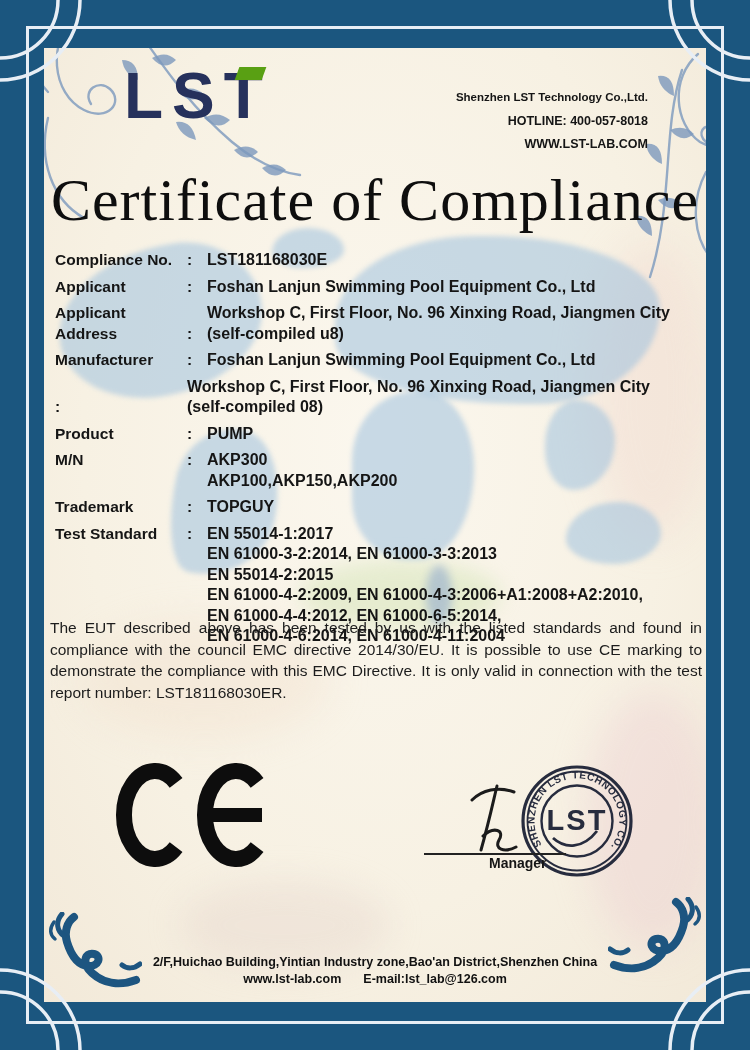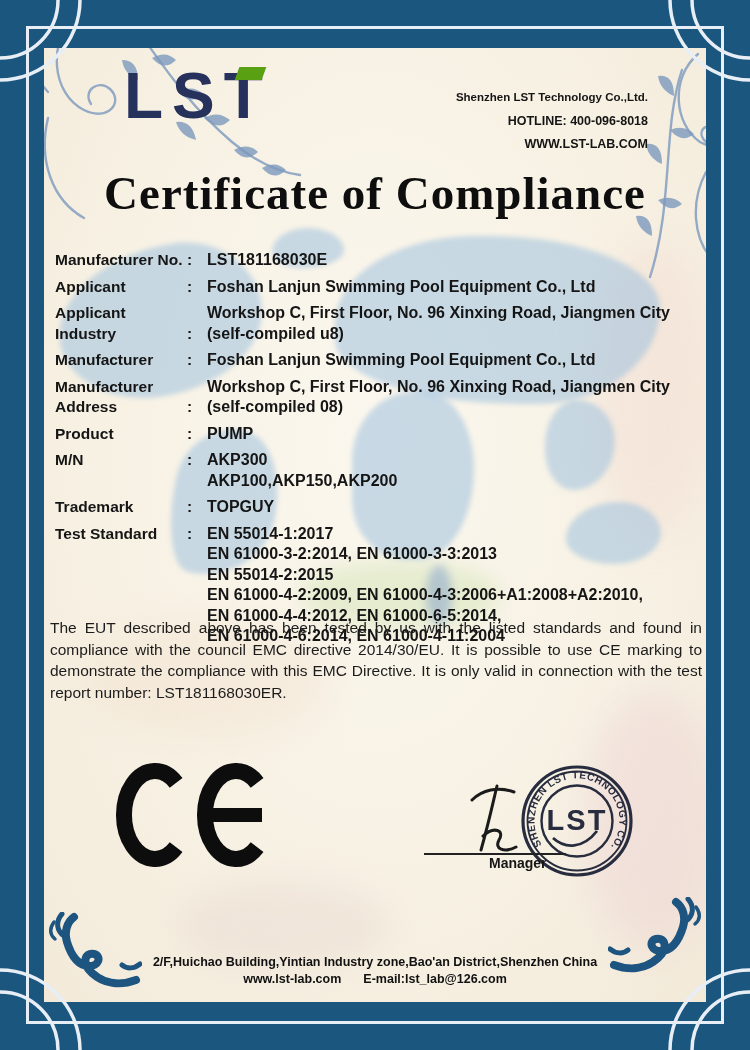--- a/index.html
+++ b/index.html
@@ -54,21 +54,21 @@
     font-size:64px; letter-spacing:9px; color:#26315c; line-height:64px; }
   .logo-accent { position:absolute; left:237px; top:67px; width:27px; height:13px;
     background:#59a013; transform:skewX(-20deg); }
 
   .company-info { position:absolute; top:86px; right:102px; text-align:right;
     font-weight:bold; line-height:23.5px; }
   .company-info .l1 { font-size:11.5px; }
   .company-info .l2, .company-info .l3 { font-size:12.5px; }
 
   .cert-title { position:absolute; top:166px; left:0; width:750px; text-align:center;
-    font-family:"Liberation Serif", serif; font-weight:bold; font-size:47px;
+    font-family:"Liberation Serif", serif; font-weight:normal; font-size:60px;
     letter-spacing:1px; color:#0e0e0e; }
 
   .fields { position:absolute; left:55px; top:250px; right:50px; }
   .frow { display:grid; grid-template-columns:132px 20px 1fr; align-items:start;
     font-weight:bold; font-size:15.5px; line-height:20.5px; margin-bottom:6px; }
   .frow .val { font-size:16px; white-space:nowrap; }
   .frow .colon { text-align:left; }
   .frow .colon.bottom { align-self:end; }
 
   .statement { position:absolute; left:50px; top:617px; right:48px;
@@ -176,58 +176,57 @@
     </g>
   </svg>
 
   <div class="content">
 
     <div class="logo">LST</div>
     <div class="logo-accent"></div>
 
     <div class="company-info">
       <div class="l1">Shenzhen LST Technology Co.,Ltd.</div>
-      <div class="l2">HOTLINE: 400-096-8018</div>
+      <div class="l2">HOTLINE: 400-057-8018</div>
       <div class="l3">WWW.LST-LAB.COM</div>
     </div>
 
     <div class="cert-title">Certificate of Compliance</div>
 
     <div class="fields">
       <div class="frow">
-        <div class="lbl">Manufacturer No.</div>
+        <div class="lbl">Compliance No.</div>
         <div class="colon">:</div>
         <div class="val">
             <div>LST181168030E</div>
           </div>
       </div>
       <div class="frow">
         <div class="lbl">Applicant</div>
         <div class="colon">:</div>
         <div class="val">
             <div>Foshan Lanjun Swimming Pool Equipment Co., Ltd</div>
           </div>
       </div>
       <div class="frow">
-        <div class="lbl">Applicant Industry</div>
+        <div class="lbl">Applicant Address</div>
         <div class="colon bottom">:</div>
         <div class="val">
           <div>Workshop C, First Floor, No. 96 Xinxing Road, Jiangmen City</div>
           <div>(self-compiled u8)</div>
         </div>
       </div>
       <div class="frow">
         <div class="lbl">Manufacturer</div>
         <div class="colon">:</div>
         <div class="val">
             <div>Foshan Lanjun Swimming Pool Equipment Co., Ltd</div>
           </div>
       </div>
       <div class="frow">
-        <div class="lbl">Manufacturer Address</div>
         <div class="colon bottom">:</div>
         <div class="val">
           <div>Workshop C, First Floor, No. 96 Xinxing Road, Jiangmen City</div>
           <div>(self-compiled 08)</div>
         </div>
       </div>
       <div class="frow">
         <div class="lbl">Product</div>
         <div class="colon">:</div>
         <div class="val">

